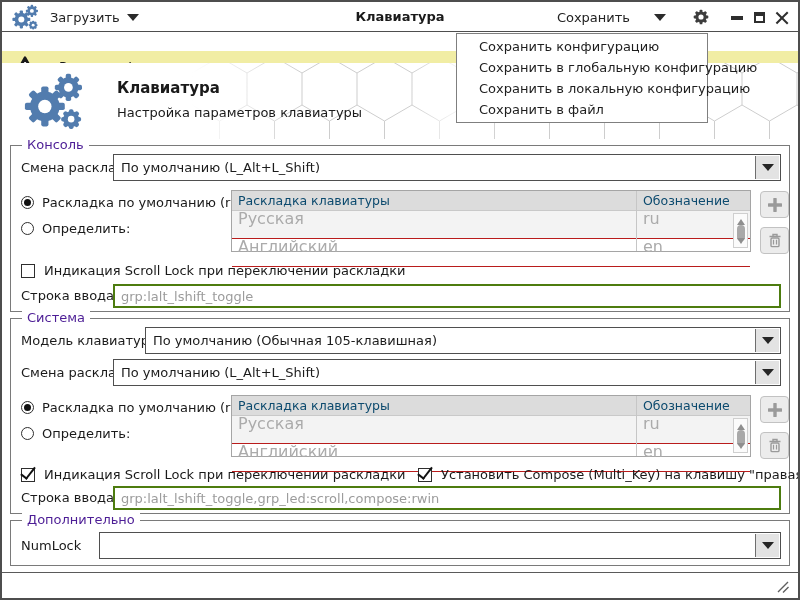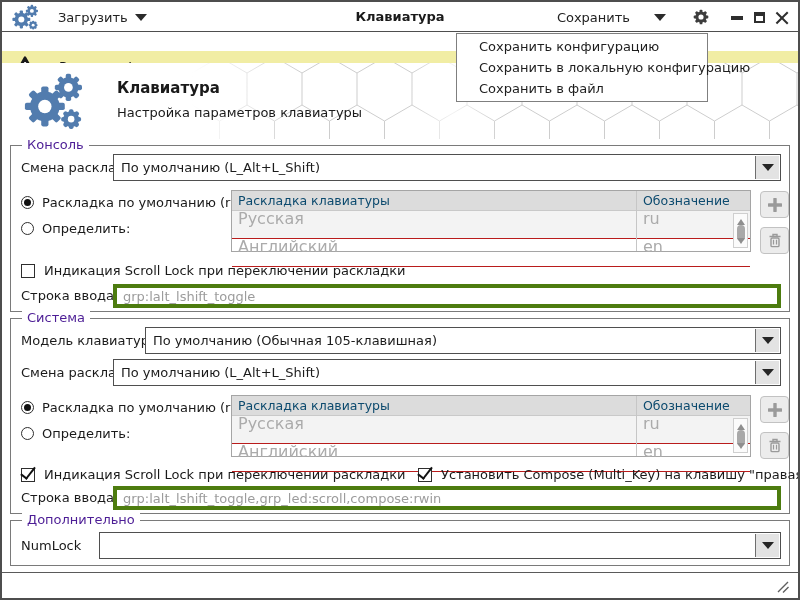--- a/index.html
+++ b/index.html
@@ -6,21 +6,21 @@
   * { box-sizing:border-box; }
   body { font-family:"DejaVu Sans", "Liberation Sans", sans-serif; }
 
   .window { position:relative; width:800px; height:600px; border:2px solid #4e4e4e; background:#fff; overflow:hidden; }
 
   
   .titlebar { position:absolute; left:0; top:0; right:0; height:30px; background:#fff; border-bottom:1px solid #4e4e4e; }
   .app-logo { position:absolute; left:10px; top:2px; width:26px; height:26px; color:#527cae; }
   .menu-btn { position:absolute; top:0; height:30px; display:flex; align-items:center; gap:7px; font-size:13px; color:#222; cursor:default; }
   .menu-btn .caret { width:0; height:0; border-left:6px solid transparent; border-right:6px solid transparent; border-top:7px solid #2b2b2b; }
-  .load-btn { left:56px; }
+  .load-btn { left:48px; }
   .save-btn { right:132px;gap:24px; }
   .win-title { position:absolute; left:0; right:0; top:0; height:30px; line-height:30px; text-align:center; font-size:13px; font-weight:600; color:#1a1a1a; pointer-events:none; }
   .settings-gear { position:absolute; right:88px; top:6px; width:18px; height:18px; color:#3d3d3d; }
   .win-controls { position:absolute; right:10px; top:0; height:30px; display:flex; align-items:center; gap:9px; }
   .wc { width:13px; height:13px; position:relative; }
   .wc-min::after { content:''; position:absolute; left:0; right:1px; top:5px; height:4px; background:#2e2e2e; }
   .wc-max::after { content:''; position:absolute; inset:1px; border:2px solid #2e2e2e; border-top-width:4px; }
   .wc-close::before, .wc-close::after { content:''; position:absolute; left:6px; top:-1px; width:2.4px; height:16px; background:#2e2e2e; }
   .wc-close::before { transform:rotate(45deg); }
   .wc-close::after { transform:rotate(-45deg); }
@@ -73,21 +73,21 @@
   .sb-up, .sb-down { position:absolute; left:0; right:0; height:10px; display:flex; justify-content:center; }
   .sb-up { top:1px; } .sb-down { bottom:1px; align-items:flex-end; }
   .sb-up::after { content:''; border-left:4px solid transparent; border-right:4px solid transparent; border-bottom:6px solid #8f8f8f; margin-top:2px; }
   .sb-down::after { content:''; border-left:4px solid transparent; border-right:4px solid transparent; border-top:6px solid #8f8f8f; margin-bottom:2px; }
   .sb-thumb { position:absolute; left:2.5px; width:8px; top:11px; height:16px; background:#a9a9a9; border-radius:4px; }
 
   
   .icon-btn { position:absolute; left:749px; width:29px; height:27px; background:#ececec; border:1px solid #c2c2c2; border-radius:4px; display:flex; align-items:center; justify-content:center; padding:0; }
 
   
-  .tinput { position:absolute; height:24px; border:4px solid #4d7c0f; background:#fff; color:#9c9c9c; font-size:13px; font-family:"DejaVu Sans","Liberation Sans",sans-serif; padding:0 6px; }
+  .tinput { position:absolute; height:24px; border:2px solid #4d7c0f; background:#fff; color:#9c9c9c; font-size:13px; font-family:"DejaVu Sans","Liberation Sans",sans-serif; padding:0 6px; }
 
   
   .save-menu { position:absolute; left:454px; top:31px; width:252px; background:#fff; border:1px solid #7f7f7f; z-index:50; padding:2px 8px; }
   .save-menu .mi { height:21px; line-height:21px; padding-left:14px; font-size:13px; color:#1e1e1e; white-space:nowrap; }
 
   
   .status-sep { position:absolute; left:0; right:0; top:570px; height:1px; background:#5a5a5a; }
   .grip { position:absolute; right:7px; top:577px; width:16px; height:15px; }
 
   .hidden-defs { position:absolute; width:0; height:0; overflow:hidden; }
@@ -310,17 +310,18 @@
     </div>
   </div>
 
   <div class="status-sep"></div>
   <svg class="grip" viewBox="0 0 16 15">
     <path d="M3 13 L13 3 M8 13.5 L13.5 8" stroke="#5f5f5f" stroke-width="1.4" fill="none"></path>
   </svg>
 
   <div class="save-menu">
     <div class="mi">Сохранить конфигурацию</div>
+    <div class="mi">Сохранить в глобальную конфигурацию</div>
     <div class="mi">Сохранить в локальную конфигурацию</div>
     <div class="mi">Сохранить в файл</div>
   </div>
 
 </div>
 
 </body></html>

